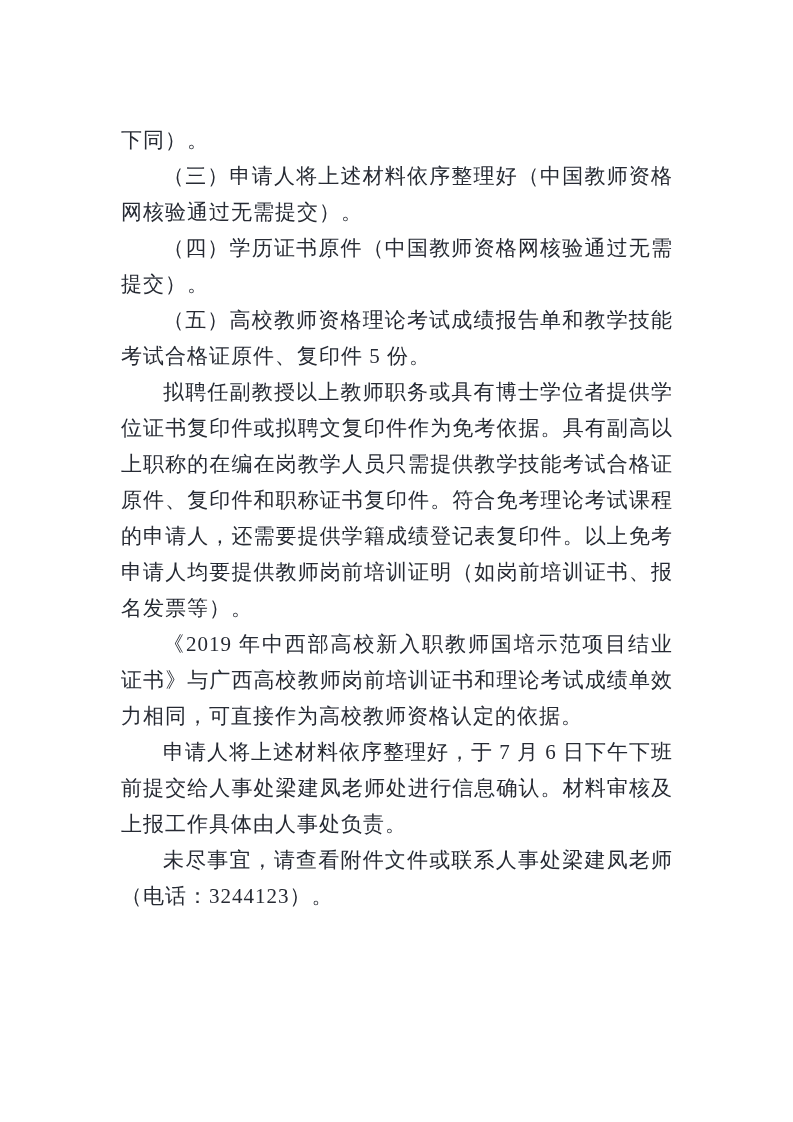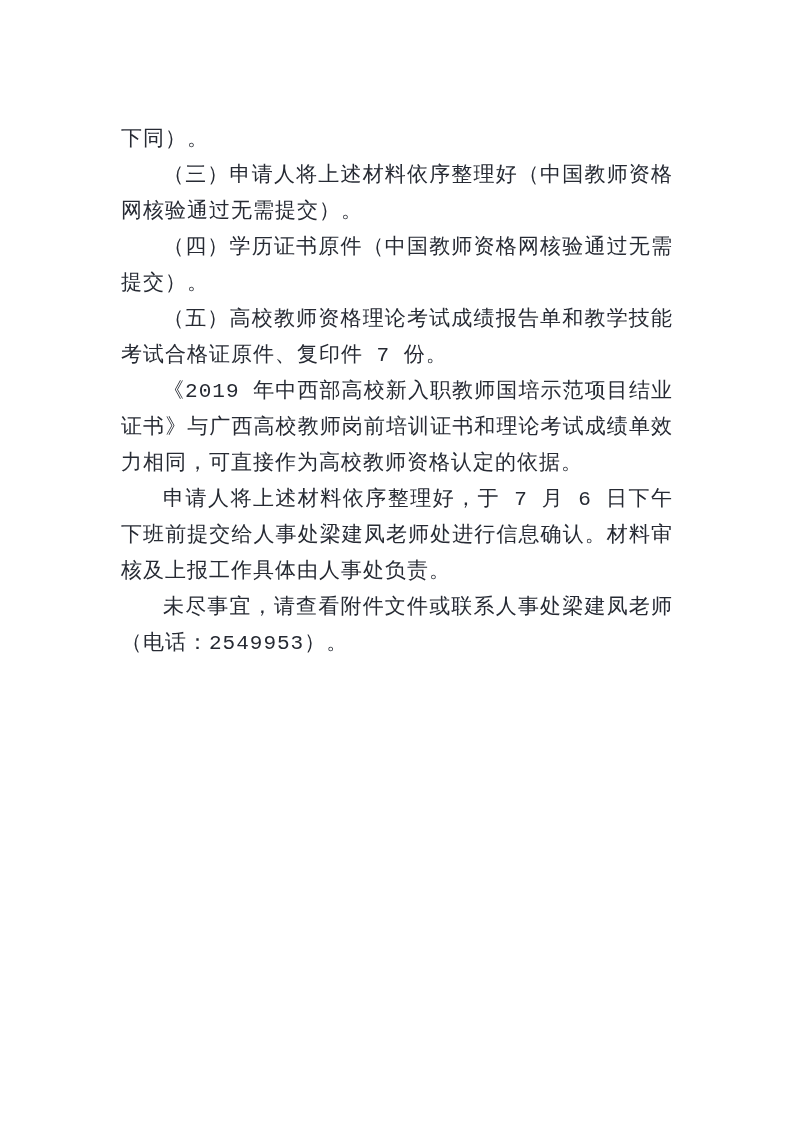--- a/index.html
+++ b/index.html
@@ -6,21 +6,21 @@
     margin: 0;
     padding: 0;
     background: #ffffff;
   }
   .page {
     position: relative;
     width: 793px;
     height: 1008px;
     background: #ffffff;
     overflow: hidden;
-    font-family: Liberation Mono, monospace;
+    font-family: Liberation Serif, serif;
   }
   .text-body {
     position: absolute;
     left: 121px;
     top: 122px;
     width: 552px;
     color: #262a33;
     font-size: 21px;
     line-height: 36px;
     letter-spacing: 1px;
@@ -47,19 +47,20 @@
   }
 </style>
 </head>
 <body>
 
 <div class="page">
   <div class="text-body">
     <p class="no-indent">下同）。</p>
     <p>（三）申请人将上述材料依序整理好（中国教师资格网核验通过无需提交）。</p>
     <p>（四）学历证书原件（中国教师资格网核验通过无需提交）。</p>
-    <p>（五）高校教师资格理论考试成绩报告单和教学技能考试合格证原件、复印件 7 份。</p>
+    <p>（五）高校教师资格理论考试成绩报告单和教学技能考试合格证原件、复印件 5 份。</p>
+    <p>拟聘任副教授以上教师职务或具有博士学位者提供学位证书复印件或拟聘文复印件作为免考依据。具有副高以上职称的在编在岗教学人员只需提供教学技能考试合格证原件、复印件和职称证书复印件。符合免考理论考试课程的申请人，还需要提供学籍成绩登记表复印件。以上免考申请人均要提供教师岗前培训证明（如岗前培训证书、报名发票等）。</p>
     <p>《2019 年中西部高校新入职教师国培示范项目结业证书》与广西高校教师岗前培训证书和理论考试成绩单效力相同，可直接作为高校教师资格认定的依据。</p>
     <p>申请人将上述材料依序整理好，于 7 月 6 日下午下班前提交给人事处梁建凤老师处进行信息确认。材料审核及上报工作具体由人事处负责。</p>
-    <p>未尽事宜，请查看附件文件或联系人事处梁建凤老师（电话：2549953）。</p>
+    <p>未尽事宜，请查看附件文件或联系人事处梁建凤老师（电话：3244123）。</p>
   </div>
   <div class="page-number">3</div>
 </div>
 
 </body></html>

